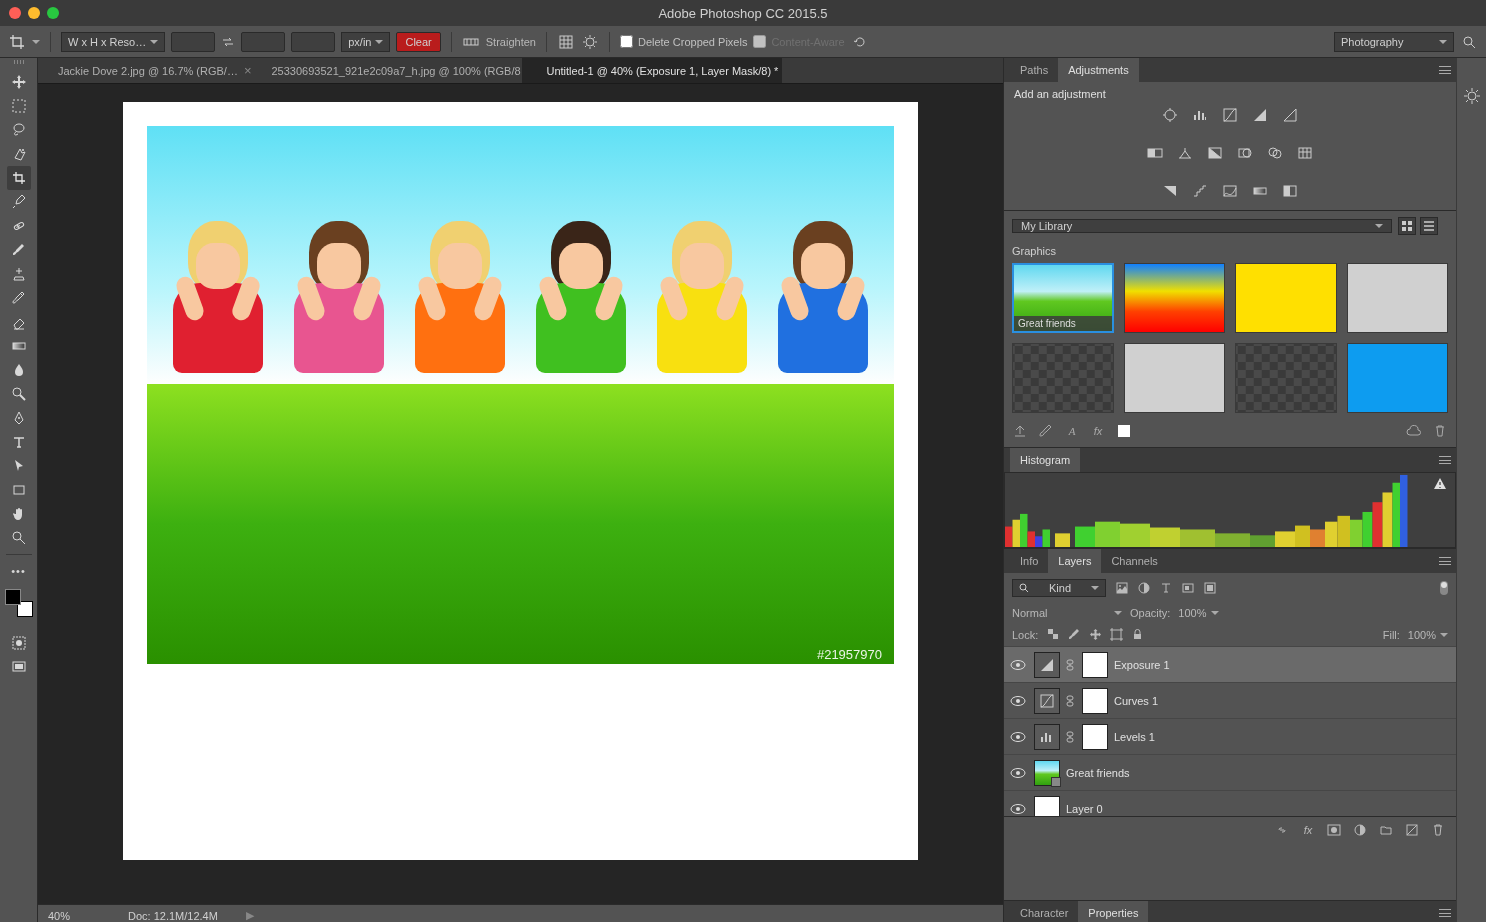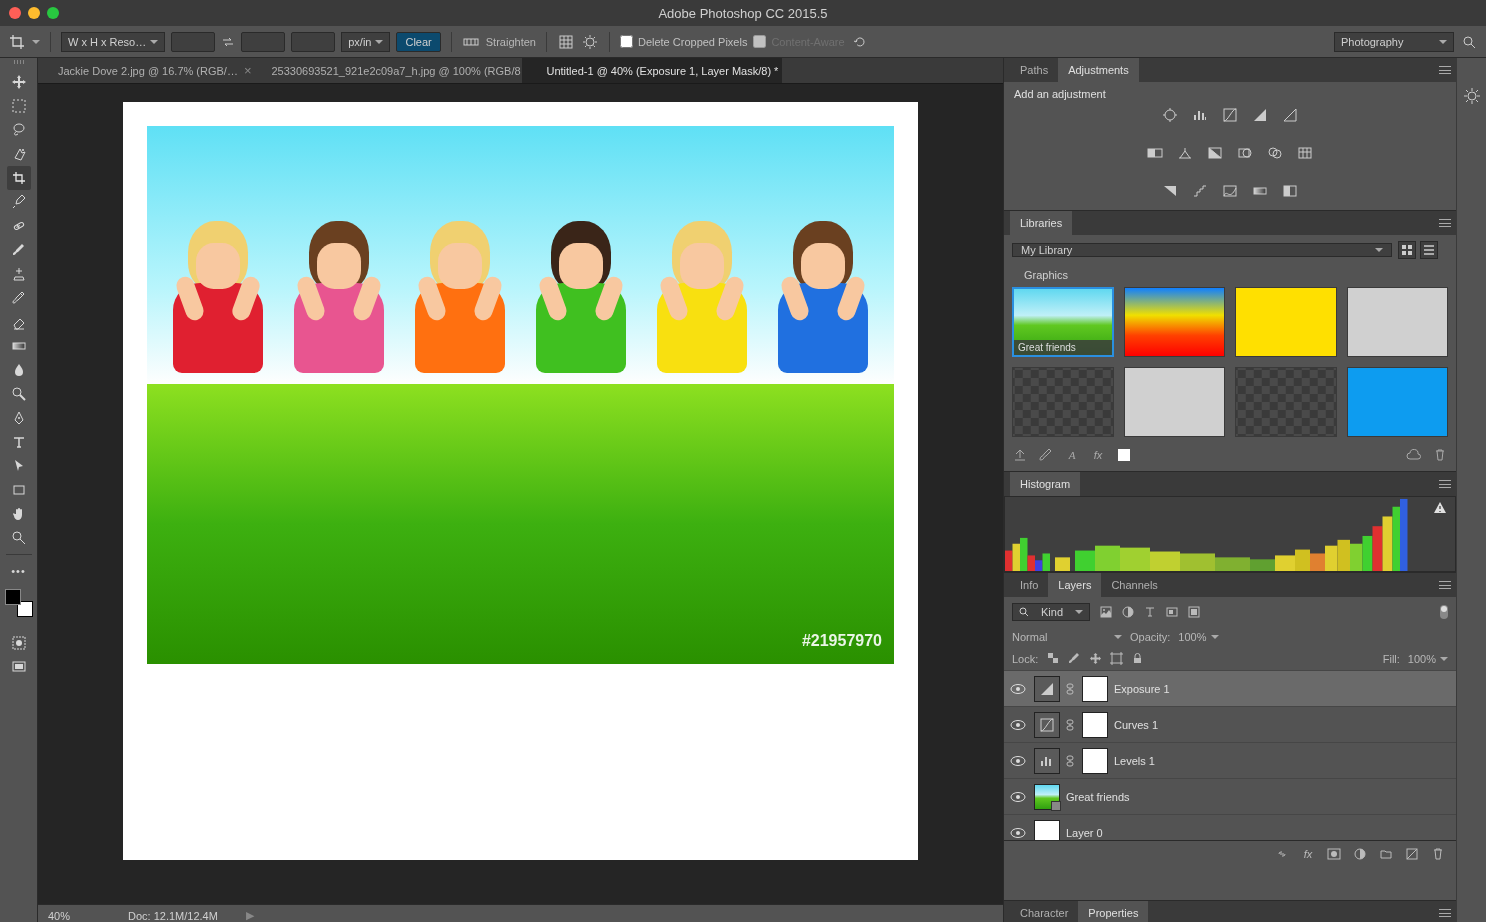--- a/index.html
+++ b/index.html
@@ -7,21 +7,21 @@
 
 .titlebar { height: 26px; background: #3a3a3a; display: flex; align-items: center; position: relative; }
 .traffic-lights { display: flex; gap: 7px; padding-left: 9px; }
 .dot { width: 12px; height: 12px; border-radius: 50%; }
 .dot.red { background: #ff5f57; }
 .dot.yellow { background: #febc2e; }
 .dot.green { background: #28c840; }
 .title { position: absolute; left: 50%; transform: translateX(-50%); color: #d0d0d0; font-size: 13px; }
 
 .options-bar { height: 32px; background: #535353; display: flex; align-items: center; padding: 0 8px; gap: 6px; border-bottom: 1px solid #2a2a2a; }
-.opt-btn { background: #0c4a6e; border: 1px solid #2a2a2a; color: #d0d0d0; padding: 3px 8px; font-size: 11px; cursor: pointer; border-radius: 2px; }
+.opt-btn { background: #b91c1c; border: 1px solid #2a2a2a; color: #d0d0d0; padding: 3px 8px; font-size: 11px; cursor: pointer; border-radius: 2px; }
 .opt-drop { background: #3f3f3f; border: 1px solid #2a2a2a; color: #d0d0d0; padding: 3px 6px; font-size: 11px; display: flex; align-items: center; gap: 4px; }
 .chev { width: 0; height: 0; border-left: 4px solid transparent; border-right: 4px solid transparent; border-top: 4px solid #aaa; }
 .opt-icon { width: 18px; height: 18px; display: flex; align-items: center; justify-content: center; color: #ccc; }
 .opt-check { display: flex; align-items: center; gap: 5px; color: #c0c0c0; }
 .opt-disabled { color: #707070; }
 .sep-v { width: 1px; height: 20px; background: #3a3a3a; margin: 0 4px; }
 .swap-icons { display:flex; gap:2px; }
 
 .workspace-switch { margin-left: auto; }
 
@@ -57,21 +57,21 @@
 .body { width: 90px; height: 90px; border-radius: 30% 30% 10% 10%; margin: -8px auto 0; }
 .c-red { background: #e02030; }
 .c-pink { background: #e85590; }
 .c-orange { background: #ff7010; }
 .c-green { background: #40c020; }
 .c-yellow { background: #f8e010; }
 .c-blue { background: #2070e0; }
 .arm { position: absolute; width: 18px; height: 45px; background: #f8c8a0; border-radius: 10px; top: 55px; }
 .arm.l { left: 18px; transform: rotate(-20deg); }
 .arm.r { right: 18px; transform: rotate(20deg); }
-.imgid { position: absolute; bottom: 14px; right: 12px; color: rgba(255,255,255,.9); font-size: 16px; font-weight: 700; }
+.imgid { position: absolute; bottom: 2px; right: 12px; color: rgba(255,255,255,.9); font-size: 13px; font-weight: 400; }
 
 .status-bar { height: 22px; background: #535353; display: flex; align-items: center; padding: 0 10px; gap: 20px; color: #d0d0d0; border-top: 1px solid #2a2a2a; }
 .status-bar .zoom { width: 60px; }
 .status-bar .arrow { margin-left: 8px; color: #888; }
 
 .panels { width: 483px; background: #535353; border-left: 1px solid #2a2a2a; display: flex; }
 .panels-main { flex: 1; display: flex; flex-direction: column; overflow: hidden; }
 .panels-rail { width: 30px; background: #535353; border-left: 1px solid #3a3a3a; display: flex; flex-direction: column; align-items: center; padding-top: 26px; }
 
 .pgroup { border-bottom: 1px solid #2a2a2a; }
@@ -85,21 +85,21 @@
 .adj-body { padding: 6px 10px 10px; }
 .adj-label { color: #e0e0e0; margin-bottom: 6px; font-size: 11px; }
 .adj-icons { display: flex; flex-wrap: wrap; gap: 10px; justify-content: center; }
 .adj-icon { width: 20px; height: 18px; display: flex; align-items: center; justify-content: center; color: #d0d0d0; cursor: pointer; }
 
 .lib-body { padding: 6px 8px 8px; }
 .lib-select { width: calc(100% - 56px); background: #3f3f3f; border: 1px solid #2a2a2a; padding: 0 8px; color: #d0d0d0; display: inline-flex; align-items: center; justify-content: space-between; }
 .lib-view-toggles { display: inline-flex; gap: 4px; margin-left: 6px; vertical-align: middle; }
 .lib-view-toggles .vt { width: 18px; height: 18px; background: #3f3f3f; border: 1px solid #2a2a2a; display: flex; align-items: center; justify-content: center; cursor: pointer; }
 .lib-search { margin-top: 8px; background: #464646; border: 1px solid #2a2a2a; padding: 4px 6px; display: flex; align-items: center; gap: 6px; color: #888; }
-.lib-section { color: #d0d0d0; margin: 10px 12px 6px; font-size: 11px; }
+.lib-section { color: #d0d0d0; margin: 10px 0 6px; font-size: 11px; }
 .lib-grid { display: grid; grid-template-columns: repeat(4, 1fr); gap: 10px; }
 .lib-thumb { height: 70px; background: #ccc; position: relative; border: 1px solid #3a3a3a; }
 .lib-thumb.sel { border: 2px solid #2a8fe0; }
 .lib-caption { position: absolute; bottom: 0; left: 0; right: 0; background: rgba(60,60,60,.85); padding: 2px 4px; font-size: 10px; color: #ddd; white-space: nowrap; overflow: hidden; text-overflow: ellipsis; }
 .lib-trans { background: repeating-conic-gradient(#4a4a4a 0% 25%, #3a3a3a 0% 50%) 50% / 16px 16px; }
 .lib-foot { display: flex; gap: 10px; margin-top: 10px; align-items: center; color: #aaa; }
 .lib-foot-icon { width: 16px; height: 16px; cursor: pointer; display:flex; align-items:center; justify-content:center; }
 .lib-foot-r { margin-left: auto; display: flex; gap: 10px; }
 
 .histo-body { height: 76px; position: relative; background: #3f3f3f; border: 1px solid #2a2a2a; margin: 0; }
@@ -543,26 +543,20 @@
                 <svg width="16" height="14">
                   <rect x="2" y="2" width="12" height="10" stroke="#ccc" fill="none"></rect>
                   <rect x="2" y="2" width="6" height="10" fill="#ccc"></rect>
                 </svg>
               </div>
           </div>
         </div>
       </div>
 
       <div class="pgroup">
-        <div class="pgroup-tabs">
-          <div class="ptab active">Libraries</div>
-          <div class="pmenu">
-              <div class="pmenu-lines"></div>
-            </div>
-        </div>
         <div class="lib-body">
           <div style="display:flex;align-items:center">
             <div class="lib-select">
                 <span>My Library</span>
                 <div class="chev"></div>
               </div>
             <div class="lib-view-toggles">
               <div class="vt">
                   <svg width="12" height="12">
                     <rect x="1" y="1" width="4" height="4" fill="#ccc"></rect>
@@ -672,21 +666,21 @@
       <div class="pgroup" style="flex:1;display:flex;flex-direction:column">
         <div class="pgroup-tabs">
           <div class="ptab">Info</div>
           <div class="ptab active">Layers</div>
           <div class="ptab">Channels</div>
           <div class="pmenu">
               <div class="pmenu-lines"></div>
             </div>
         </div>
         <div class="layer-top">
-          <div class="dd" style="display:flex;align-items:center;gap:12px">
+          <div class="dd" style="display:flex;align-items:center;gap:20px">
             <svg width="10" height="10">
                 <circle cx="4" cy="4" r="3" stroke="#ccc" fill="none"></circle>
                 <path d="M6 6l3 3" stroke="#ccc"></path>
               </svg>
             <span>Kind</span>
               <div class="chev"></div>
           </div>
           <div class="layer-filt-icons">
             <span>
                 <svg width="14" height="14">

